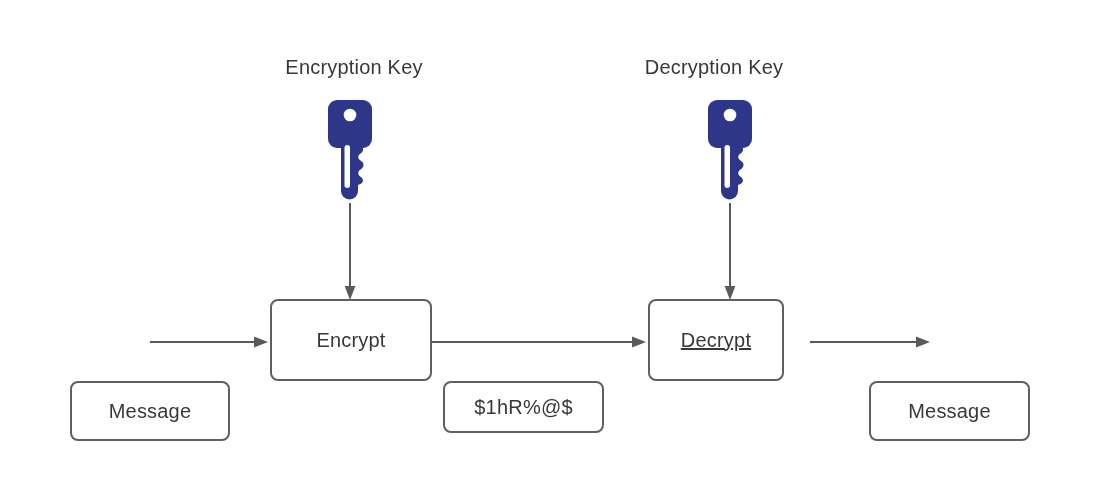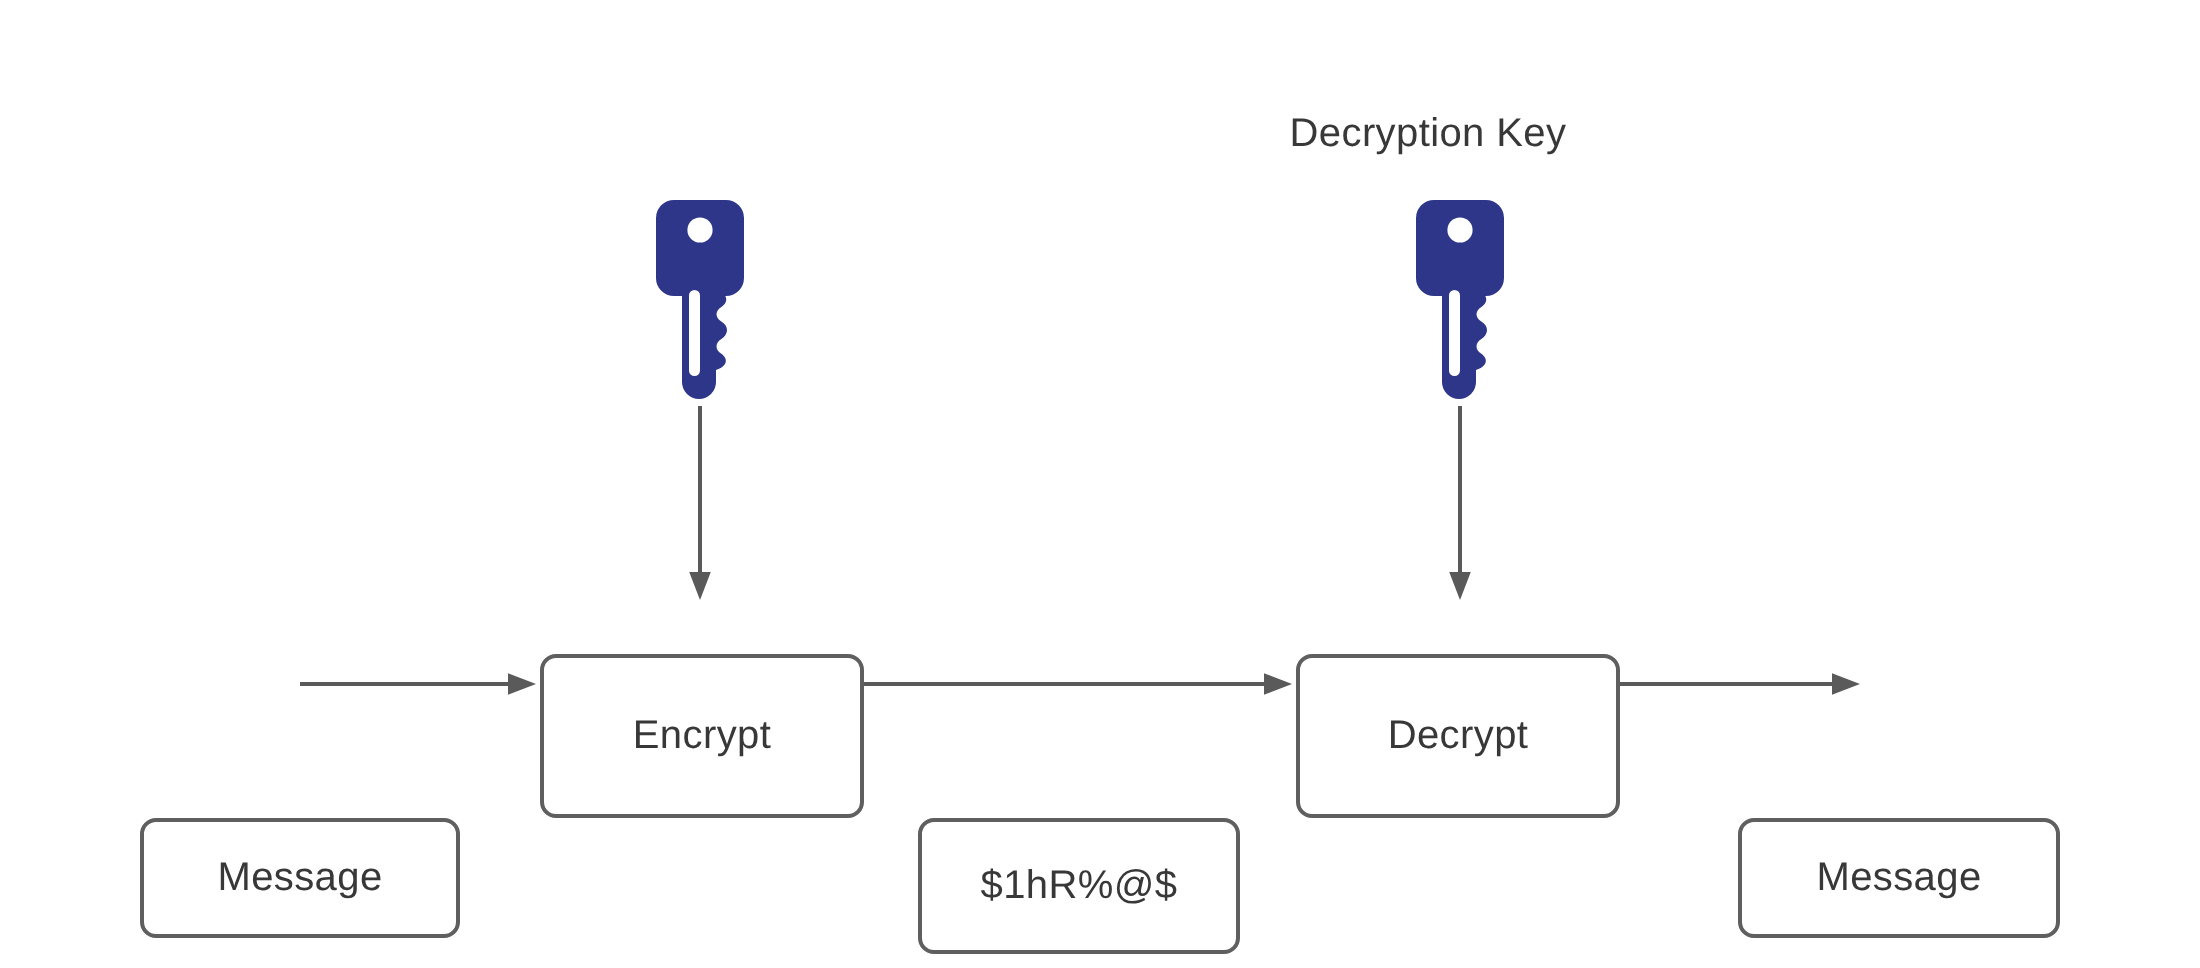--- a/index.html
+++ b/index.html
@@ -29,36 +29,36 @@
     box-sizing: border-box;
     background: #ffffff;
     border: 2px solid #5f5f5f;
     border-radius: 8px;
     display: flex;
     align-items: center;
     justify-content: center;
     font-size: 20px;
     color: #383838;
     letter-spacing: 0.2px;
-    margin-top: 28px;
   }
   .connector-layer {
     position: absolute;
     left: 0; top: 0;
     width: 1100px;
     height: 484px;
     pointer-events: none;
   }
   .key-icon-svg { display: block; }
 </style>
 </head>
 <body>
 
 <div class="canvas">
 
+  <div class="abs key-caption" style="left:244px; top:56px;">Encryption Key</div>
   <div class="abs key-caption" style="left:604px; top:56px;">Decryption Key</div>
 
   <svg class="abs key-icon-svg" style="left:328px; top:100px;" width="44" height="102" viewBox="0 0 44 102" aria-hidden="true">
     <rect x="0" y="0" width="44" height="48" rx="9" fill="#2d3688"></rect>
     <path fill="#2d3688" d="M13 40 L13 91 A8.5 8.5 0 0 0 30 91 L30 85
       C35.5 83.5 36.5 79.5 32.5 76.8 C29.5 74.8 29.5 71.6 32.5 69.6
       C36.5 67 36.5 63 32.5 60.6 C29.5 58.6 29.5 55.6 32.5 53.6
       C36.8 50.8 35.8 46.4 30 45.2 L30 40 Z"></path>
     <circle cx="22" cy="15" r="6.3" fill="#ffffff"></circle>
     <rect x="16.5" y="45" width="5.5" height="43" rx="2.75" fill="#ffffff"></rect>
@@ -93,27 +93,27 @@
     </g>
     <g stroke="#5a5a5a" stroke-width="2" fill="#5a5a5a">
       <line x1="810" y1="342" x2="916" y2="342"></line>
       <polygon points="930,342 916,336.6 916,347.4" stroke="none"></polygon>
     </g>
   </svg>
 
   <div class="node-box" style="left:270px; top:299px; width:162px; height:82px;">
     <span>Encrypt</span>
   </div>
-  <div class="node-box" style="left:648px; top:299px; width:162px; height:82px;">
+  <div class="node-box" style="left:648px; top:299px; width:136px; height:82px;text-decoration:underline;">
     <span>Decrypt</span>
   </div>
 
   <div class="node-box" style="left:70px; top:381px; width:160px; height:60px;">
     <span>Message</span>
   </div>
-  <div class="node-box" style="left:459px; top:381px; width:161px; height:68px;">
+  <div class="node-box" style="left:443px; top:381px; width:161px; height:52px;">
     <span>$1hR%@$</span>
   </div>
   <div class="node-box" style="left:869px; top:381px; width:161px; height:60px;">
     <span>Message</span>
   </div>
 
 </div>
 
 </body></html>

